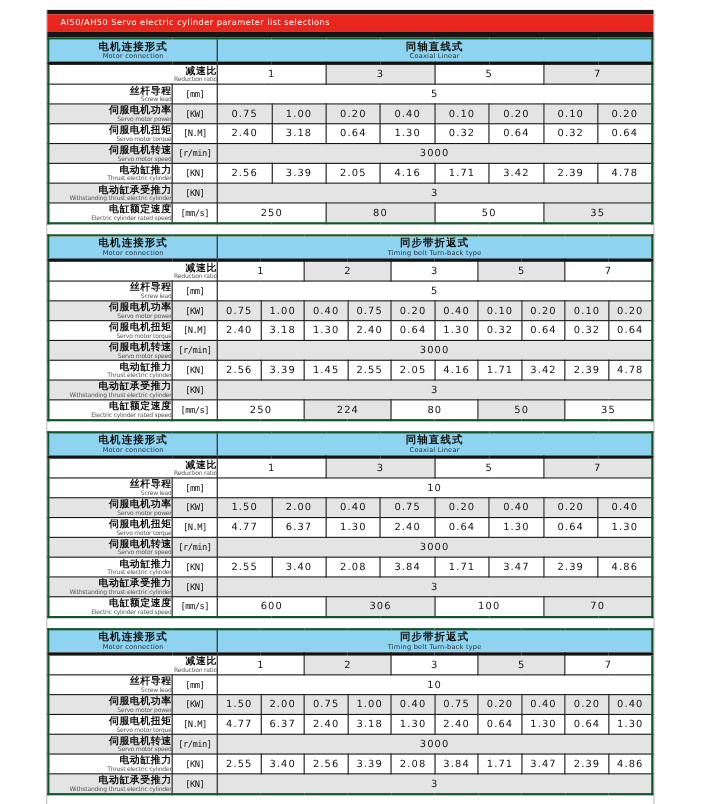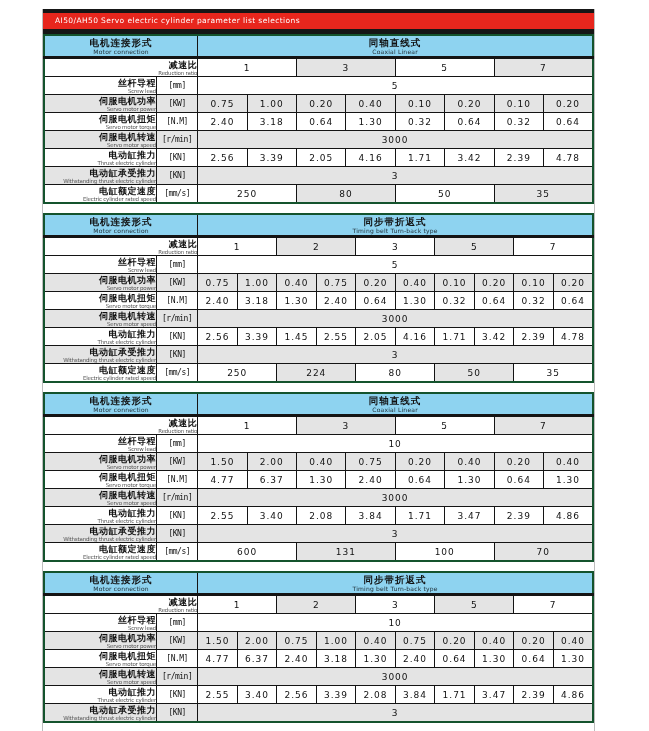--- a/index.html
+++ b/index.html
@@ -397,21 +397,21 @@
             <td class="unit">[KN]</td>
             <td class="val" colspan="8">3</td>
           </tr>
           <tr>
             <td class="lab">
               <div class="zh">电缸额定速度</div>
               <div class="en">Electric cylinder rated speed</div>
             </td>
             <td class="unit">[mm/s]</td>
             <td class="val" colspan="2">600</td>
-            <td class="val shade" colspan="2">131</td>
+            <td class="val shade" colspan="2">306</td>
             <td class="val" colspan="2">100</td>
             <td class="val shade" colspan="2">70</td>
           </tr>
         </tbody>
       </table>
       <table class="ptable">
         <colgroup>
           <col style="width:20.5%">
           <col style="width:7.5%">
           <col style="width:7.200%">

